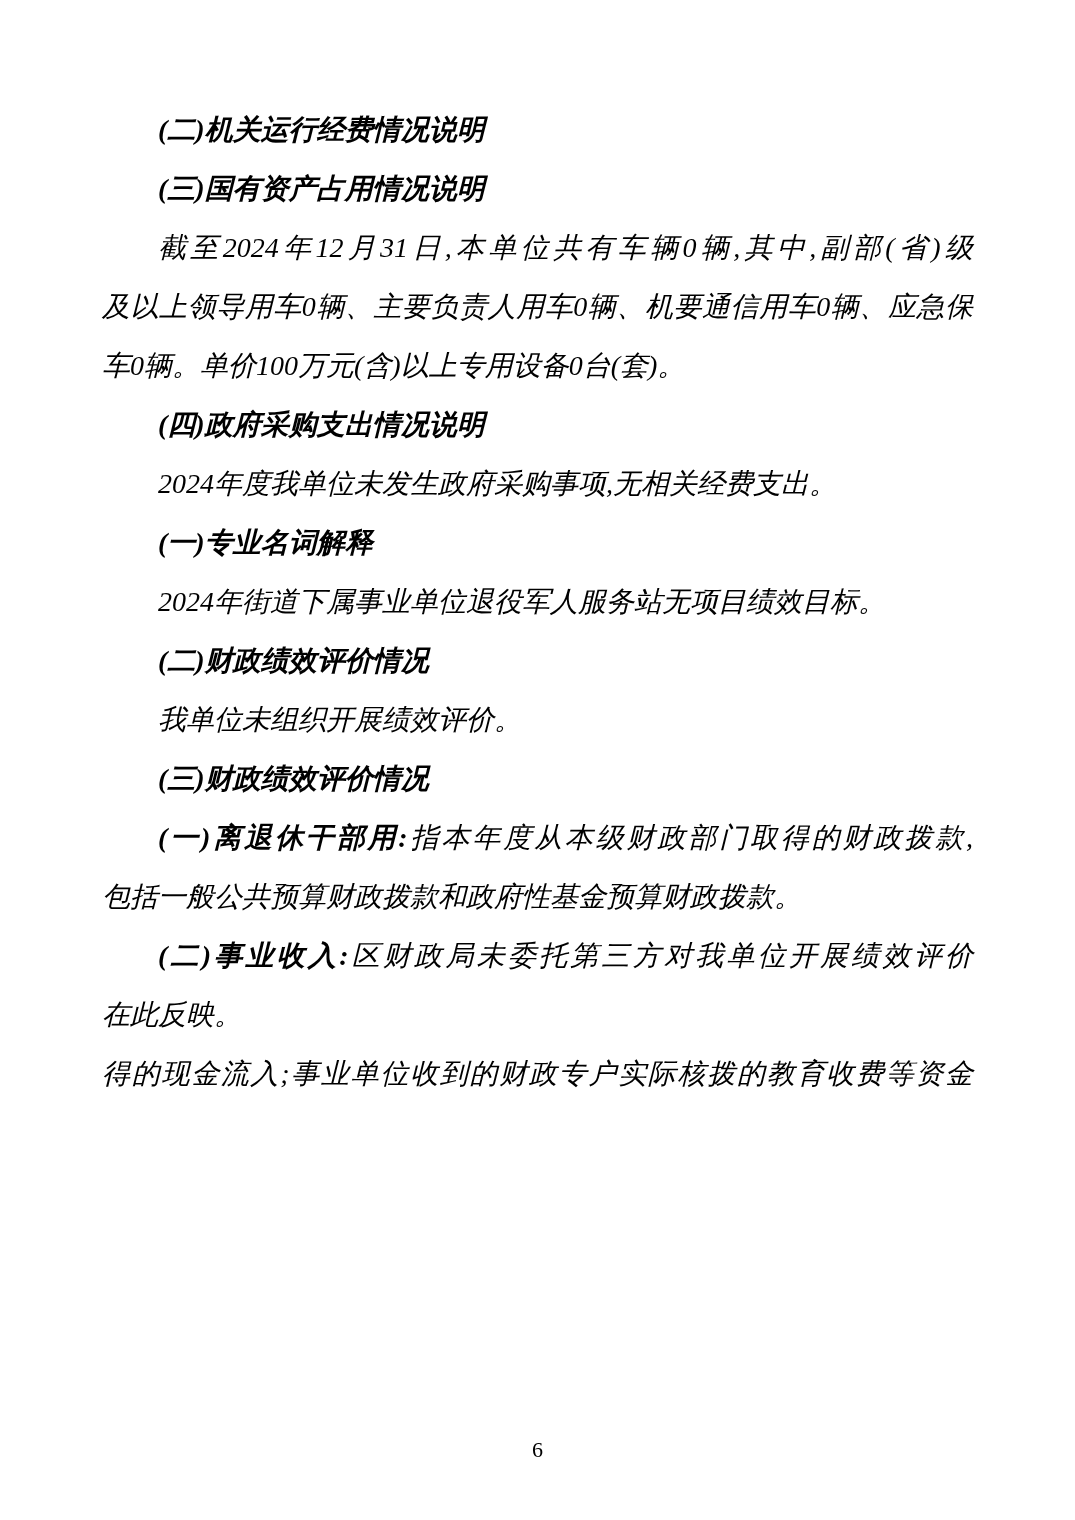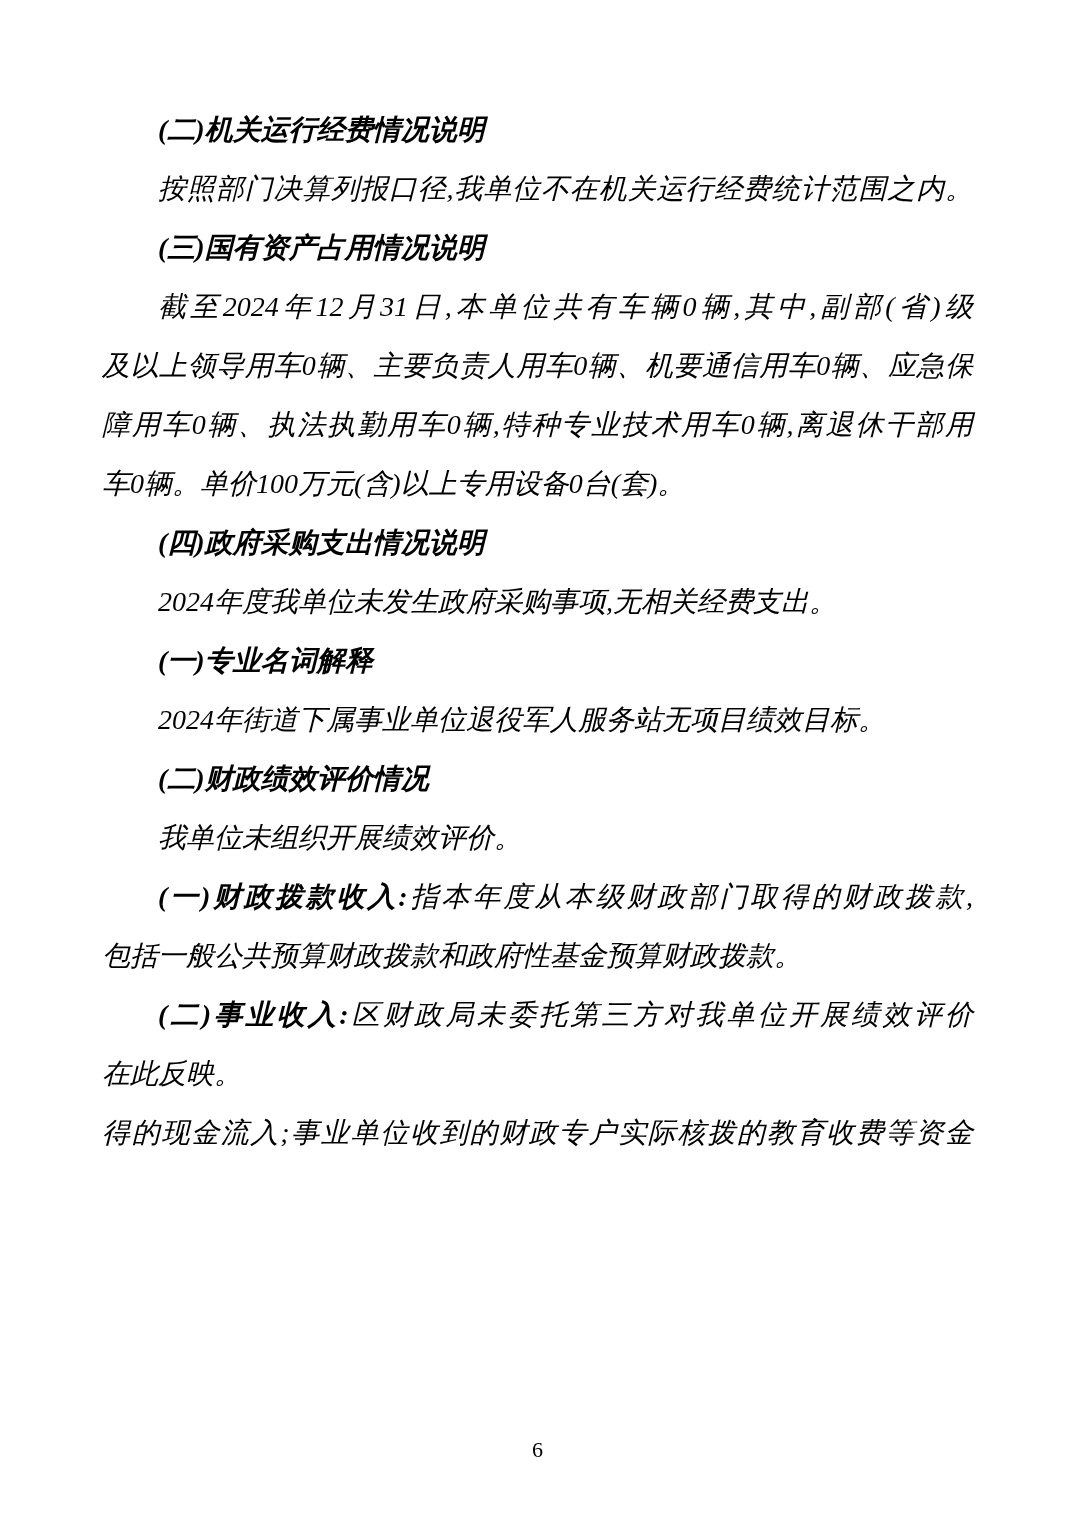--- a/index.html
+++ b/index.html
@@ -58,50 +58,49 @@
     font-family: "Liberation Serif", "DejaVu Serif", serif;
   }
 </style>
 </head>
 <body>
 
 <div class="doc-body">
 
   <div class="line h2 indent">(二)机关运行经费情况说明</div>
 
-  <div class="line indent fill">按照部门决算列报口径,我单位不在机关运行经费统计范围之内。</div>
 
   <div class="line h2 indent">(三)国有资产占用情况说明</div>
 
   <div class="line indent fill">截至2024年12月31日,本单位共有车辆0辆,其中,副部(省)级</div>
 
   <div class="line fill">及以上领导用车0辆、主要负责人用车0辆、机要通信用车0辆、应急保</div>
 
-  <div class="line fill">障用车0辆、执法执勤用车0辆,特种专业技术用车0辆,离退休干部用</div>
 
   <div class="line">车0辆。单价100万元(含)以上专用设备0台(套)。</div>
 
   <div class="line h2 indent">(四)政府采购支出情况说明</div>
 
   <div class="line indent">2024年度我单位未发生政府采购事项,无相关经费支出。</div>
 
 
   <div class="line h2 indent">(一)专业名词解释</div>
 
   <div class="line indent">2024年街道下属事业单位退役军人服务站无项目绩效目标。</div>
 
   <div class="line h2 indent">(二)财政绩效评价情况</div>
 
   <div class="line indent">我单位未组织开展绩效评价。</div>
 
+  <div class="line h2 indent">(三)财政绩效评价情况</div>
 
 
 
   <div class="line indent fill">
-    <span class="b">(一)财政拨款收入:</span><span>指本年度从本级财政部门取得的财政拨款,</span>
+    <span class="b">(一)离退休干部用:</span><span>指本年度从本级财政部门取得的财政拨款,</span>
   </div>
 
   <div class="line">包括一般公共预算财政拨款和政府性基金预算财政拨款。</div>
 
   <div class="line indent fill">
     <span class="b">(二)事业收入:</span><span>区财政局未委托第三方对我单位开展绩效评价</span>
   </div>
 
   <div class="line">在此反映。</div>
 

